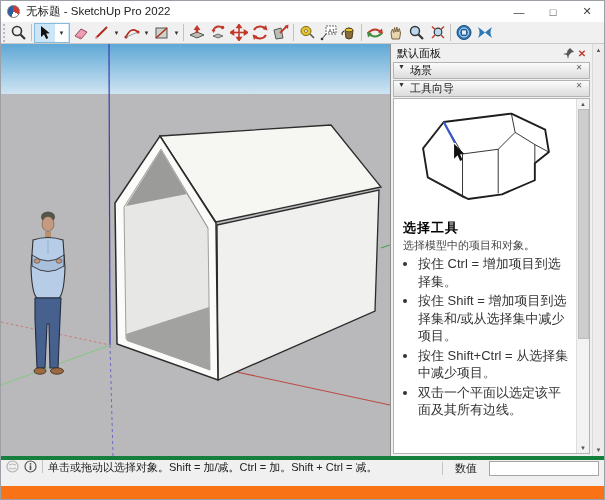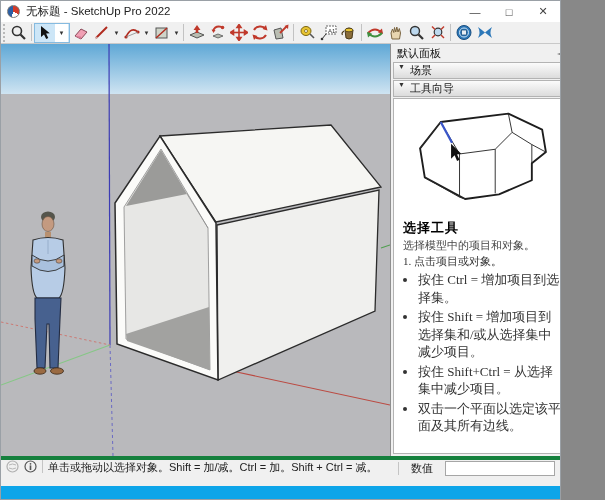--- a/index.html
+++ b/index.html
@@ -1,17 +1,17 @@
 <!DOCTYPE html>
 <html><head>
 <meta charset="utf-8">
 <style>
   * { box-sizing: border-box; margin: 0; padding: 0; }
   body { font-family: "Liberation Sans", sans-serif; background:#888; }
-  .window { width:561px; height:500px; background:#0ea5e9; position:relative; overflow:hidden;
+  .window { width:605px; height:500px; background:#f97316; position:relative; overflow:hidden;
             border:1px solid #9aa0a6; font-family:"Liberation Sans", sans-serif; }
   
   .titlebar { height:21px; background:#ffffff; display:flex; align-items:center; padding:0 0 0 6px; font-size:11.5px; color:#222; }
   .applogo { width:13px; height:13px; border-radius:50%; margin-right:6px;
              background: conic-gradient(#d43b2a 0 120deg, #ffffff 120deg 200deg, #2b5fa5 200deg 360deg);
              border:1px solid #7a7a7a; }
   .wbtns { margin-left:auto; display:flex; height:100%; }
   .wbtn { width:34px; height:100%; display:flex; align-items:center; justify-content:center; font-size:11px; color:#444; }
   
   .menubar { height:15px; background:#ffffff; display:flex; align-items:center; font-size:11px; color:#222; padding-left:4px; border-bottom:1px solid #e4e4e4; }
@@ -20,21 +20,21 @@
   .toolbar { height:22px; background:#f0f0f0; display:flex; align-items:center; padding-left:1px; border-bottom:1px solid #c9c9c9; }
   .grip { width:4px; height:18px; border-left:2px dotted #b9b9b9; margin:0 1px; }
   .tbtn { width:21px; height:20px; display:flex; align-items:center; justify-content:center; flex:none; }
   .tbtn svg { display:block; }
   .tsep { width:1px; height:17px; background:#c2c2c2; margin:0 2px; flex:none; }
   .sel-group { display:flex; align-items:center; background:#cde6f7; border:1px solid #86bbe0; height:20px; }
   .sel-arrow { width:20px; height:18px; display:flex; align-items:center; justify-content:center; }
   .sel-drop { width:13px; height:18px; background:#fff; display:flex; align-items:center; justify-content:center; font-size:6px; color:#333; margin-right:1px; }
   .drop-caret { font-size:6px; color:#333; width:9px; text-align:center; }
   
-  .main { display:flex; height:412px;font-family:Liberation Serif, serif; }
+  .main { display:flex; height:412px; }
   .viewport { width:390px; height:412px; position:relative; border-right:1px solid #8f8f8f; flex:none; }
   .viewport svg { display:block; }
   
   .panel { flex:1; background:#f0f0f0; display:flex; }
   .panel-col { flex:1; display:flex; flex-direction:column; min-width:0; }
   .panel-header { height:17px; display:flex; align-items:center; font-size:11px; color:#111; padding:1px 3px 0 6px; }
   .pin-icon { margin-left:auto; width:12px; height:12px; }
   .panel-close { color:#c0392b; font-size:10px; font-weight:bold; width:14px; text-align:center; }
   .section-bar { height:17px; background:linear-gradient(#fbfbfb,#dcdcdc); border:1px solid #b3b3b3; display:flex; font-size:11px; color:#222; padding:0 4px; margin:1px 2px 0 2px; }
   .tri { font-size:7px; color:#333; margin-right:5px; }
@@ -318,21 +318,20 @@
                   <path d="M137,40 L137,60"></path>
                   <path d="M137,40 L152,48"></path>
                 <path d="M23,75 L60,96"></path>
                   <path d="M60,96 L66,98"></path>
               </g>
               <path d="M40,16 L52,38" stroke="#3a56c8" stroke-width="2.4" fill="none"></path>
               <path d="M51,39 L51,55 L54.8,51.4 L57.4,57.4 L60,56.2 L57.4,50.6 L61.8,49.8 Z" fill="#111"></path>
             </svg>
             <div class="inst-title">选择工具</div>
             <div class="inst-sub">选择模型中的项目和对象。</div>
-            <div class="inst-p">1. 点击项目或对象。</div>
             <ul class="inst-ul">
               <li>按住 Ctrl = 增加项目到选择集。</li>
               <li>按住 Shift = 增加项目到选择集和/或从选择集中减少项目。</li>
               <li>按住 Shift+Ctrl = 从选择集中减少项目。</li>
             </ul>
             <ul class="inst-ul">
               <li>双击一个平面以选定该平面及其所有边线。</li>
 
             </ul>
           </div>

